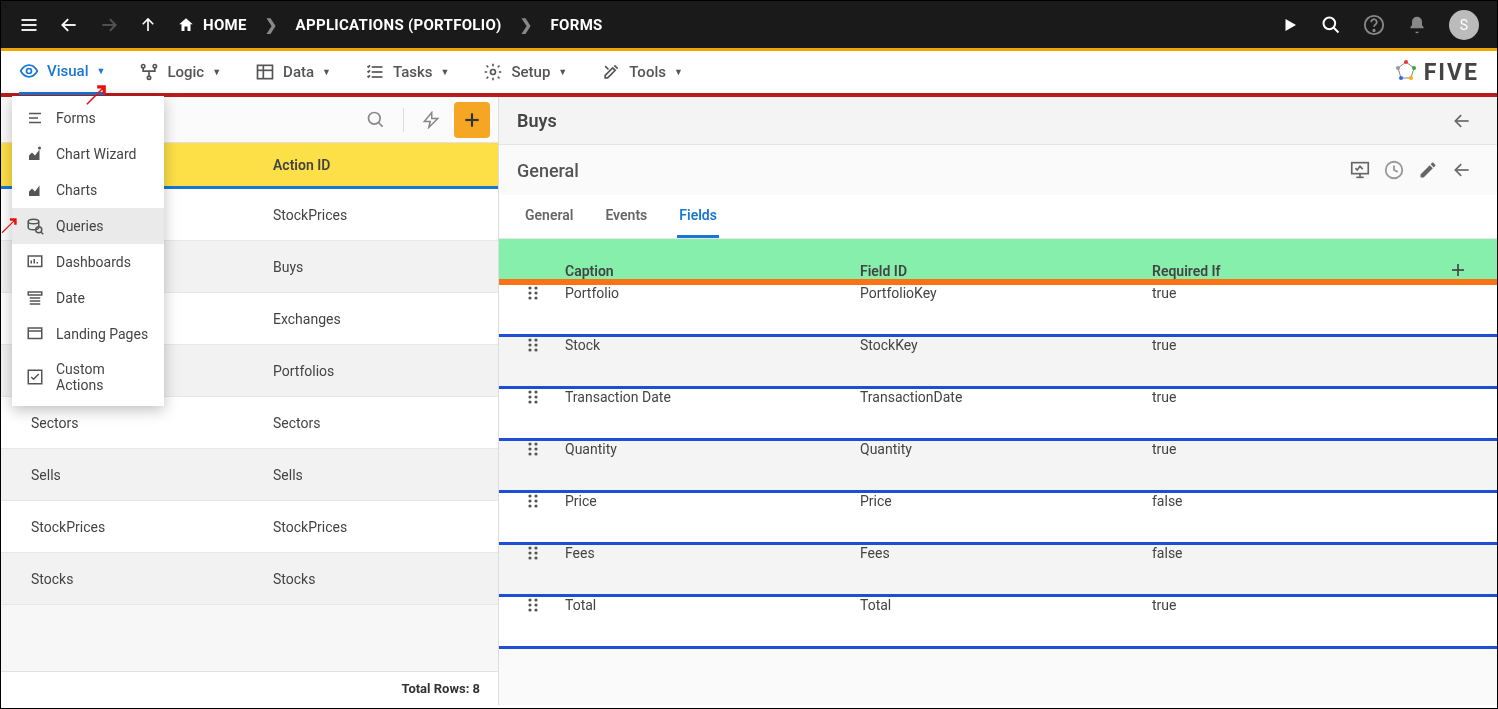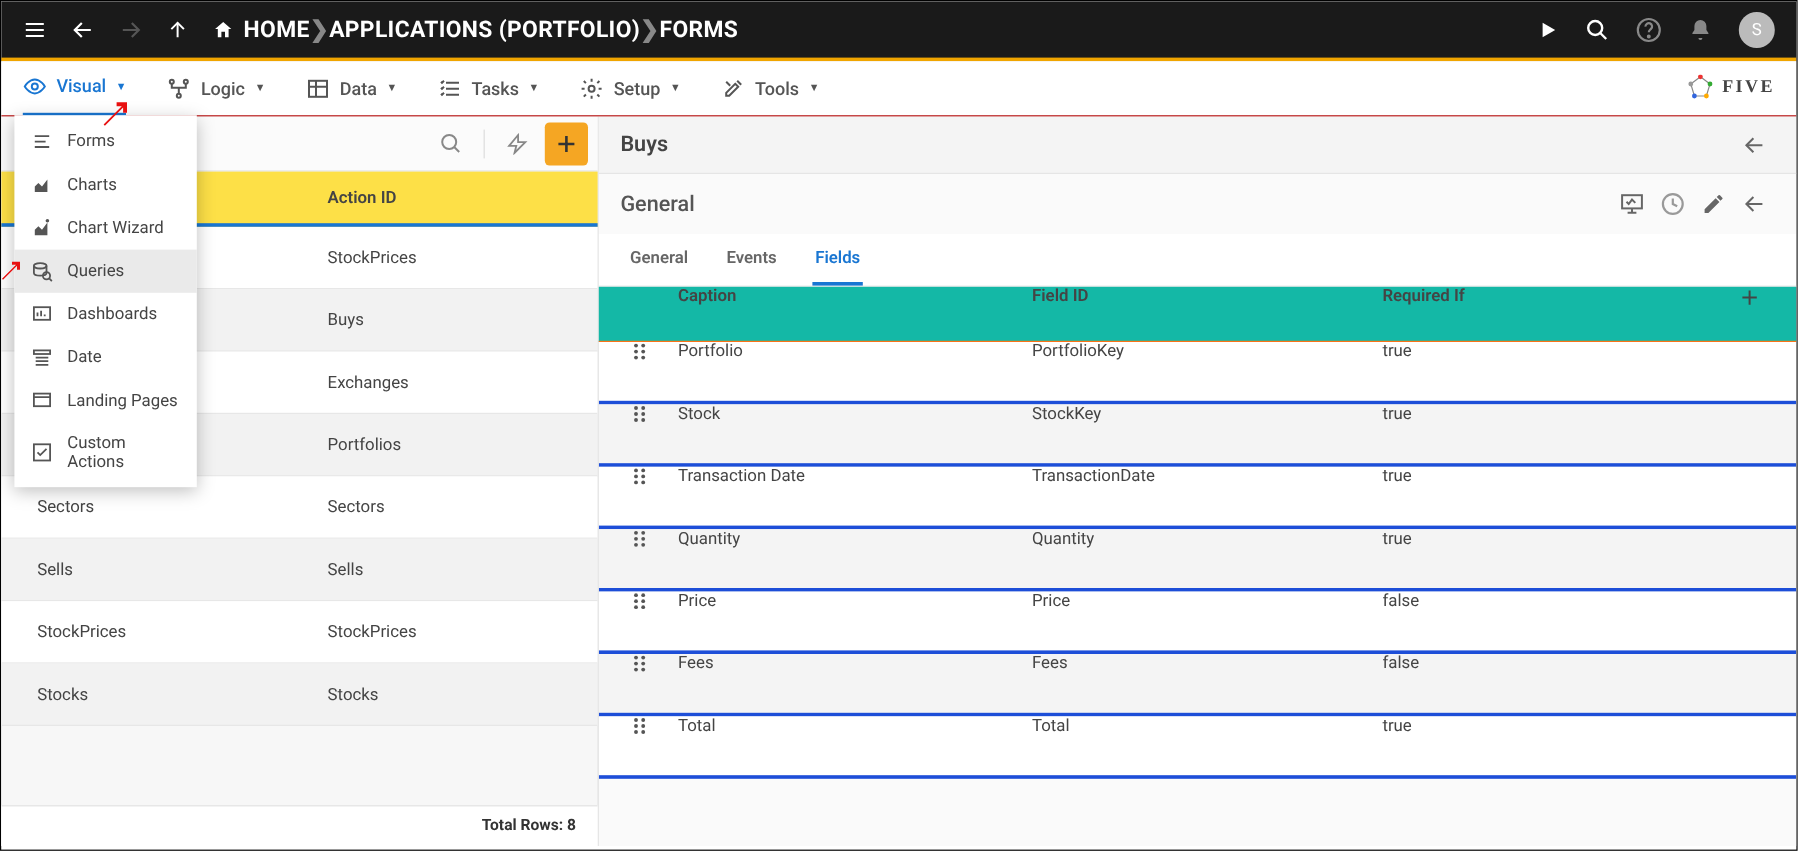--- a/index.html
+++ b/index.html
@@ -3,31 +3,31 @@
 <meta charset="utf-8">
 <style>
 * { box-sizing: border-box; margin: 0; padding: 0; }
 body { font-family: -apple-system, BlinkMacSystemFont, "Segoe UI", Roboto, Arial, sans-serif; font-size: 14px; color: #333; background: #fff; width: 1498px; height: 709px; overflow: hidden; border: 1px solid #000; }
 
 
 .topbar { background: #1a1a1a; height: 50px; display: flex; align-items: center; padding: 0 18px; color: #fff; border-bottom: 3px solid #f0a500; }
 .topbar-left { display: flex; align-items: center; gap: 20px; }
 .topbar-right { margin-left: auto; display: flex; align-items: center; gap: 22px; }
 .ico { display: inline-flex; align-items: center; justify-content: center; }
-.breadcrumb { display: flex; align-items: center; font-weight: 700; font-size: 19px; letter-spacing: .3px; }
+.breadcrumb { display: flex; align-items: center; gap: 18px; font-weight: 700; font-size: 15px; letter-spacing: .3px; }
 .bc-item { display: flex; align-items: center; gap: 8px; }
 .chev { color: #888; }
 .avatar { width: 30px; height: 30px; border-radius: 50%; background: #bbb; color: #fff; display: flex; align-items: center; justify-content: center; font-size: 14px; }
 
 
-.menubar { height: 46px; display: flex; align-items: center; padding: 0 18px; gap: 34px; border-bottom: 1px solid #b91c1c; background: #fff; position: relative; }
+.menubar { height: 46px; display: flex; align-items: center; padding: 0 18px; gap: 34px; border-bottom: 4px solid #b91c1c; background: #fff; position: relative; }
 .menuitem { display: flex; align-items: center; gap: 8px; font-size: 15px; color: #555; font-weight: 500; }
 .menuitem.active { color: #1976d2; border-bottom: 3px solid #1976d2; height: 46px; }
 .triangle { font-size: 9px; color: inherit; }
-.brand { margin-left: auto; display: flex; align-items: center; gap: 6px; font-weight: 700; font-size: 15px; letter-spacing: 2px; color: #444; font-family: Liberation Serif, serif; }
+.brand { margin-left: auto; display: flex; align-items: center; gap: 6px; font-weight: 700; font-size: 23px; letter-spacing: 2px; color: #444; }
 
 
 .dropdown { position: absolute; top: 96px; left: 12px; width: 152px; background: #fff; box-shadow: 0 4px 14px rgba(0,0,0,.25); z-index: 50; padding: 4px 0; }
 .dd-item { display: flex; align-items: center; gap: 12px; padding: 9px 14px; color: #444; font-size: 14px; }
 .dd-item.sel { background: #eaeaea; }
 .dd-ico { width: 18px; height: 18px; display: flex; align-items: center; justify-content: center; color: #555; }
 
 
 .arrow1 { position: absolute; top: 82px; left: 82px; z-index: 60; color: #e81010; }
 .arrow2 { position: absolute; top: 214px; left: 0px; z-index: 60; color: #e81010; }
@@ -56,21 +56,21 @@
 .rp-head { height: 48px; display: flex; align-items: center; padding: 0 18px; border-bottom: 1px solid #e5e5e5; background: #f4f4f4; }
 .rp-head h2 { font-size: 18px; font-weight: 600; color: #444; }
 .rp-head .spacer { flex: 1; }
 .rp-sub { height: 50px; display: flex; align-items: center; padding: 0 18px; background: #fafafa; }
 .rp-sub h3 { font-size: 18px; font-weight: 500; color: #555; }
 .rp-sub .spacer { flex: 1; }
 .rp-tabs { display: flex; gap: 28px; padding: 0 24px; border-bottom: 1px solid #e5e5e5; background: #fff; }
 .rp-tab { padding: 12px 2px; font-size: 14px; color: #666; font-weight: 600; }
 .rp-tab.active { color: #1976d2; border-bottom: 3px solid #1976d2; }
 
-.rp-colhead { height: 46px; display: flex; align-items: flex-start; padding: 0 18px 0 66px; font-weight: 600; color: #444; border-bottom: 1px solid #f97316; background: #14b8a6; }
+.rp-colhead { height: 46px; display: flex; align-items: flex-end; padding: 0 18px 0 66px; font-weight: 600; color: #444; border-bottom: 6px solid #f97316; background: #86efac; }
 .rp-colhead .h1 { width: 295px; }
 .rp-colhead .h2 { width: 292px; }
 .rp-colhead .h3 { flex: 1; }
 .rp-colhead .addbtn { width: 30px; }
 .rp-rows { flex: 1; overflow: auto; }
 .rp-row { height: 52px; display: flex; padding: 0 18px 0 28px; border-bottom: 3px solid #1d4ed8; background: #fff; }
 .rp-row.alt { background: #f4f4f4; }
 .rp-row .drag { width: 38px; color: #555; }
 .rp-row .c1 { width: 295px; color: #444; }
 .rp-row .c2 { width: 292px; color: #444; }
@@ -226,32 +226,32 @@
           <line x1="4" y1="12" x2="16" y2="12"></line>
           <line x1="4" y1="18" x2="20" y2="18"></line>
         </svg>
       </span>
       <span>Forms</span>
     </div>
   <div class="dd-item">
       <span class="dd-ico">
         <svg width="18" height="18" viewBox="0 0 24 24" fill="#555">
           <path d="M4 14l4-4 4 4 6-8v14H4z"></path>
-        </svg>
-      </span>
-      <span>Charts</span>
+          <circle cx="18" cy="4" r="2"></circle>
+        </svg>
+      </span>
+      <span>Chart Wizard</span>
     </div>
   <div class="dd-item">
       <span class="dd-ico">
         <svg width="18" height="18" viewBox="0 0 24 24" fill="#555">
           <path d="M4 14l4-4 4 4 6-8v14H4z"></path>
-          <circle cx="18" cy="4" r="2"></circle>
-        </svg>
-      </span>
-      <span>Chart Wizard</span>
+        </svg>
+      </span>
+      <span>Charts</span>
     </div>
   <div class="dd-item sel">
       <span class="dd-ico">
         <svg width="18" height="18" viewBox="0 0 24 24" fill="none" stroke="#555" stroke-width="2">
           <ellipse cx="10" cy="6" rx="7" ry="3"></ellipse>
           <path d="M3 6v8c0 1.7 3.1 3 7 3s7-1.3 7-3V6"></path>
           <circle cx="17" cy="17" r="4"></circle>
           <line x1="20" y1="20" x2="23" y2="23"></line>
         </svg>
       </span>

